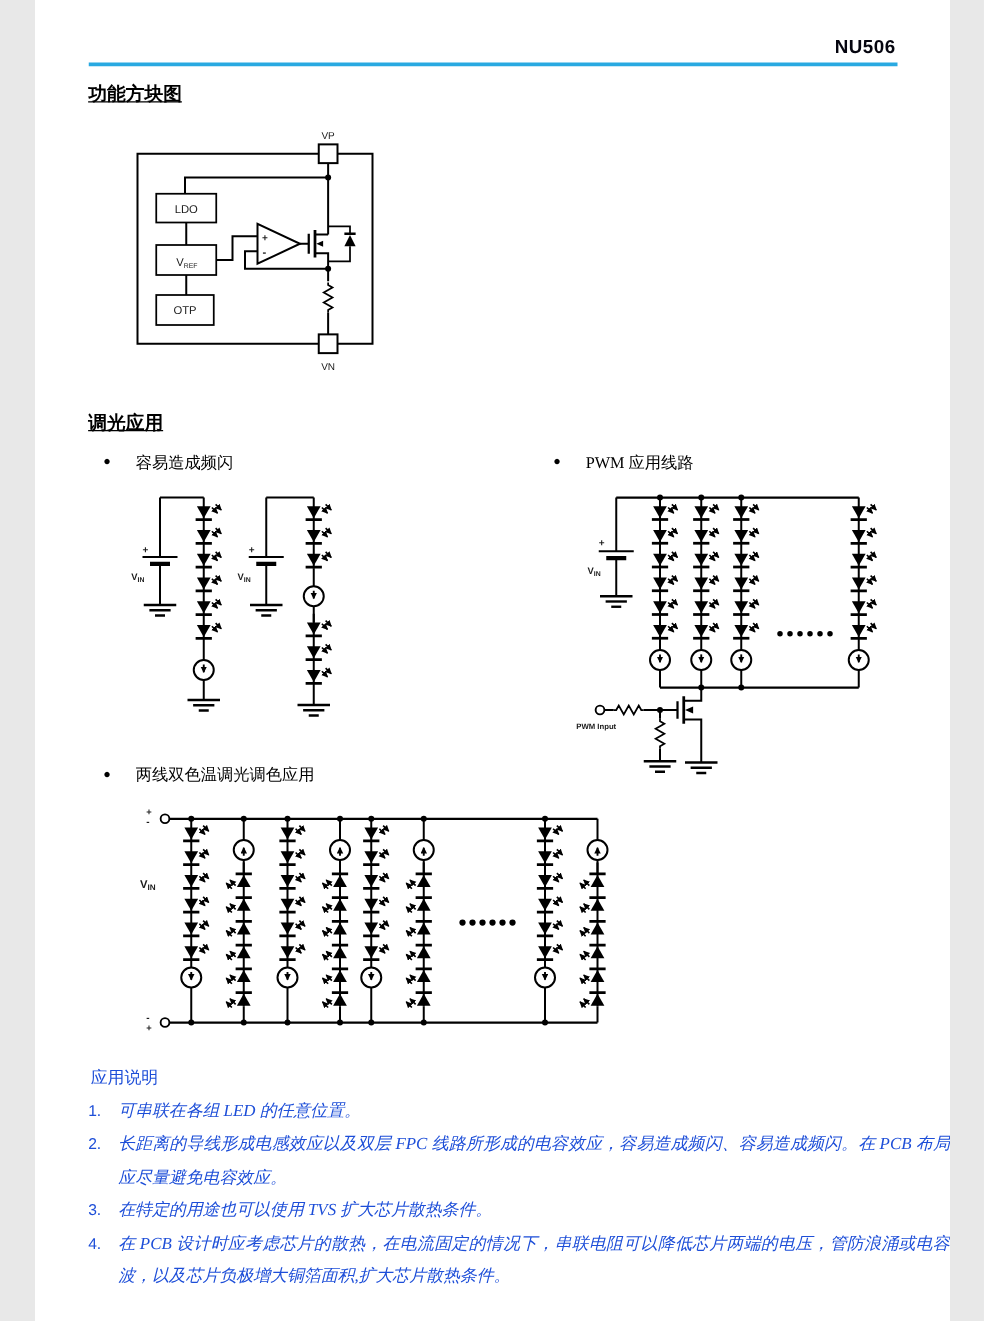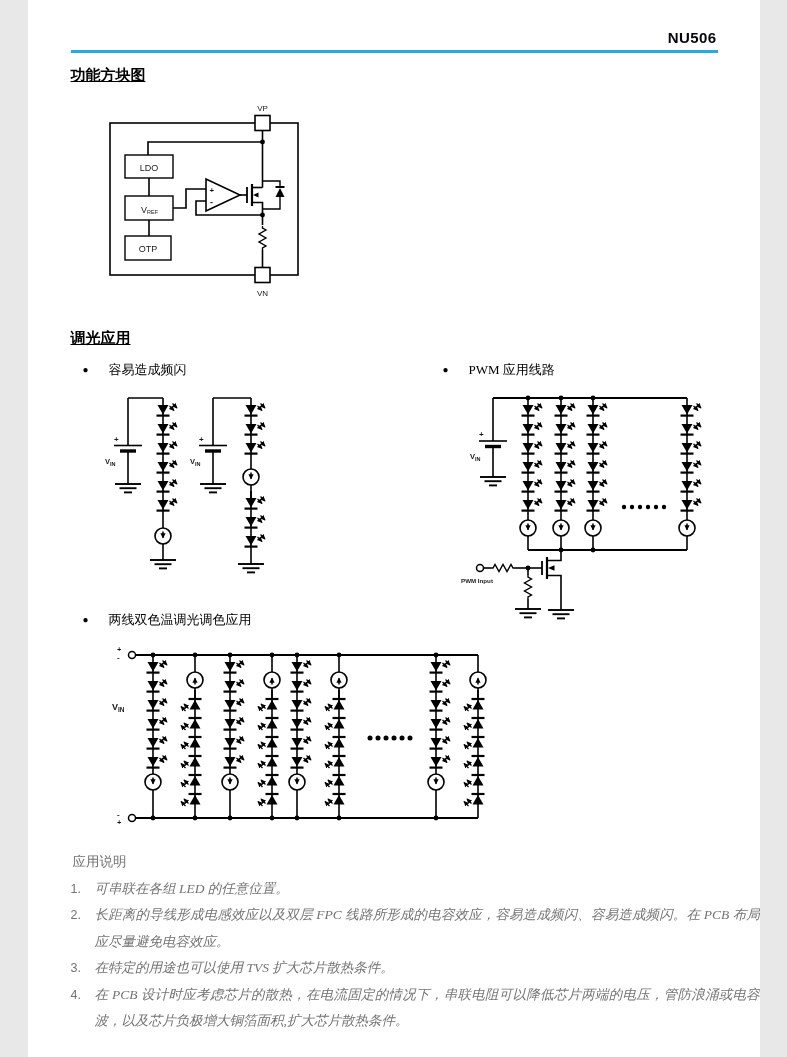--- a/index.html
+++ b/index.html
@@ -7,21 +7,21 @@
         font-family:"Liberation Sans",sans-serif;color:#000;overflow:hidden;}
   .part-number{position:absolute;top:29px;right:43px;font:bold 15px "Liberation Sans",sans-serif;
         color:#05050f;letter-spacing:.4px;}
   .blue-rule{position:absolute;left:43px;right:42px;top:50px;height:3px;background:#29a9e1;}
   .sec-title{position:absolute;left:43px;font:bold 15px "Liberation Sans",sans-serif;color:#000;text-decoration:underline;}
   .bullet{position:absolute;display:flex;align-items:center;}
   .bullet .dot{font-size:10px;line-height:10px;margin-right:20px;}
   .bullet .blabel{font:13px "Liberation Serif",serif;}
   .diagram{position:absolute;}
   svg text{font-family:"Liberation Sans",sans-serif;fill:#1a1a1a;}
-  .notes{position:absolute;left:43px;top:849px;width:703px;font:13.5px/26.5px "Liberation Serif",serif;color:#737373;}
+  .notes{position:absolute;left:43px;top:849px;width:703px;font:13.5px/26.5px "Liberation Serif",serif;color:#1d4ed8;}
   .notes-title{margin:0 0 0 2px;}
   .note-item{display:flex;}
   .note-num{flex:none;width:24px;font-family:"Liberation Sans",sans-serif;font-size:12.5px;}
   .note-text{flex:1;text-align:justify;font-style:italic;}
 </style>
 </head>
 <body>
 
 <div class="page">
 

